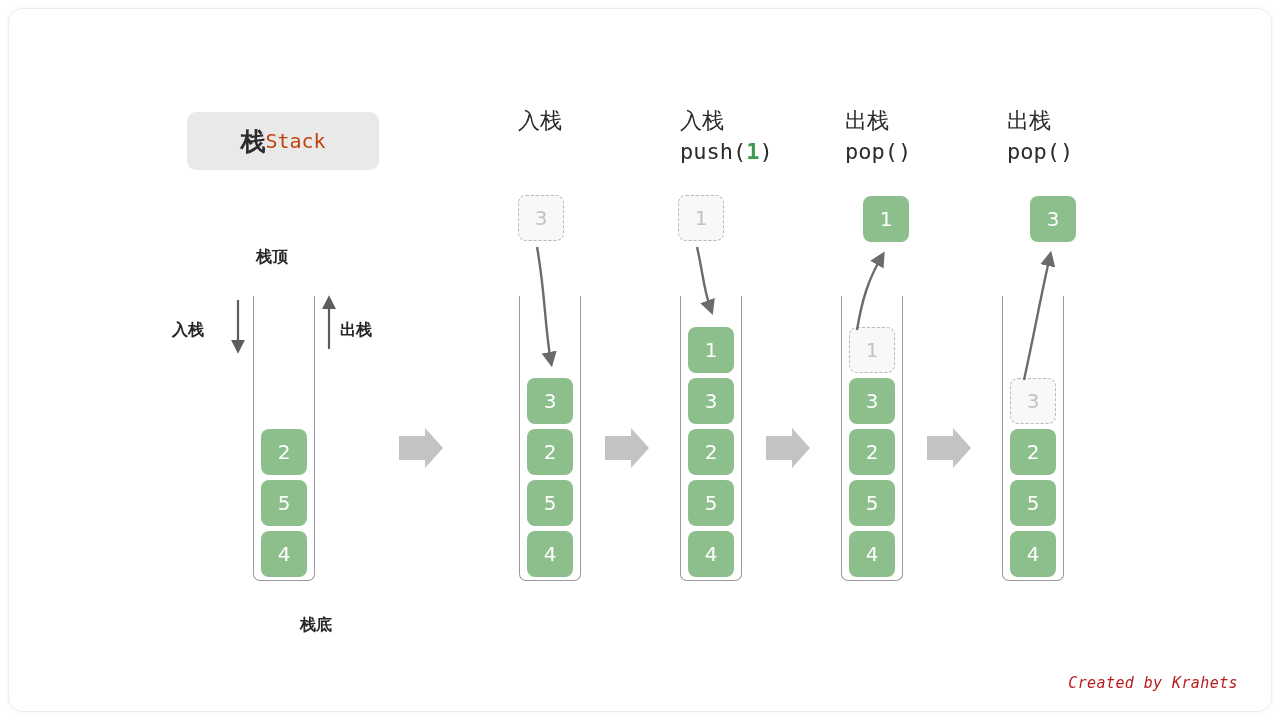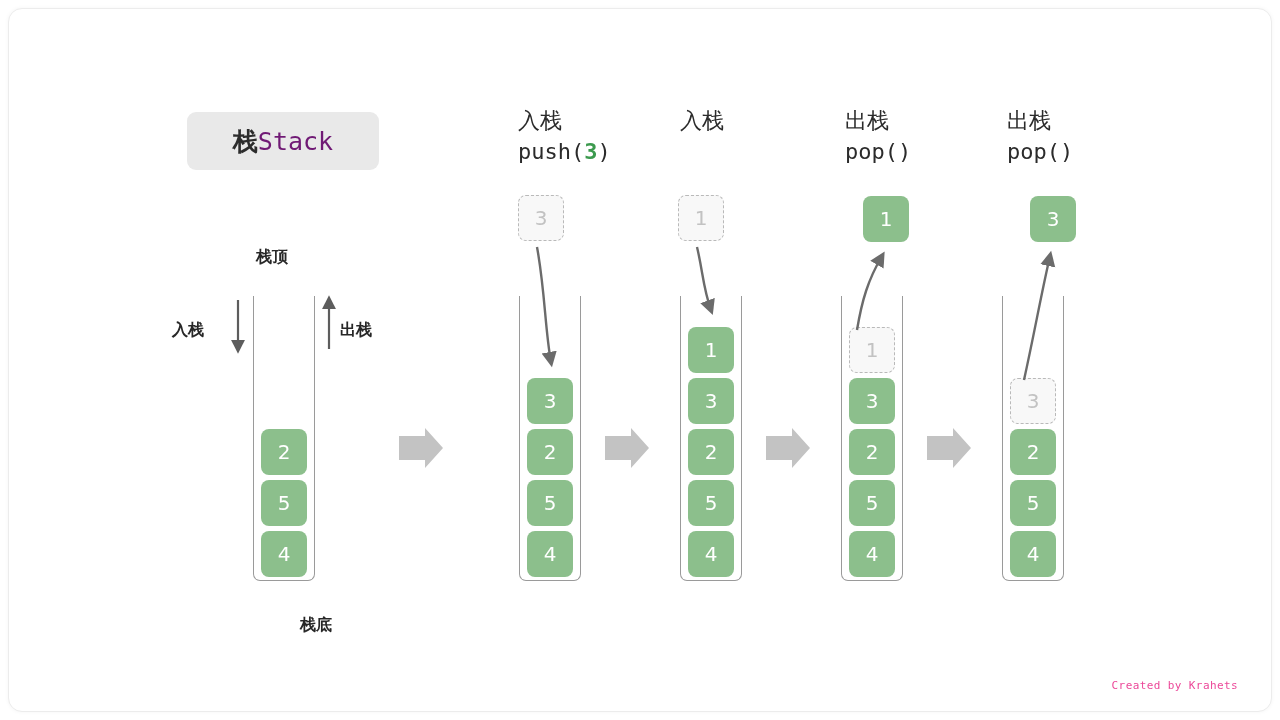--- a/index.html
+++ b/index.html
@@ -50,22 +50,22 @@
   }
   .title-badge .t-cn {
     font-family: "DejaVu Sans", sans-serif;
     font-weight: bold;
     font-size: 25px;
     color: #2c2c2c;
     letter-spacing: 0px;
   }
   .title-badge .t-en {
     font-family: "DejaVu Sans Mono", monospace;
-    font-size: 25px;
-    color: #701a75;
+    font-size: 20px;
+    color: #c2410c;
     letter-spacing: 0px;
   }
 
   
   .cn-bold {
     position: absolute;
     font-family: "DejaVu Sans", sans-serif;
     font-weight: bold;
     font-size: 16px;
     color: #272727;
@@ -165,23 +165,24 @@
     color: #3c9a4e;
     font-weight: bold;
   }
 
   
   .footer {
     position: absolute;
     right: 42px;
     bottom: 28px;
     font-family: "DejaVu Sans Mono", monospace;
-    font-size: 11px;
-    color: #ec4899;
+    font-size: 15px;
+    color: #b91c1c;
     letter-spacing: 0.4px;
+    font-style: italic;
   }
 
   svg.overlay {
     position: absolute;
     left: 0;
     top: 0;
     width: 1280px;
     height: 720px;
     pointer-events: none;
   }
@@ -206,35 +207,35 @@
     <div class="tube"></div>
     <div class="tube-items">
         <div class="box solid">2</div>
         <div class="box solid">5</div>
         <div class="box solid">4</div>
       </div>
   </div>
 
   <div class="col-head" style="left:518px; top:106px;">
     <div class="line-cn">入栈</div>
-    <div class="line-code"><span>push(</span><span class="arg">3</span><span>)</span></div>
   </div>
   <div class="float-box ghost" style="left:518px; top:195px;">3</div>
   <div class="stack-col" style="left:519px; top:296px;">
     <div class="tube"></div>
     <div class="tube-items">
         <div class="box solid">3</div>
         <div class="box solid">2</div>
         <div class="box solid">5</div>
         <div class="box solid">4</div>
       </div>
   </div>
 
   <div class="col-head" style="left:680px; top:106px;">
     <div class="line-cn">入栈</div>
+    <div class="line-code"><span>push(</span><span class="arg">1</span><span>)</span></div>
   </div>
   <div class="float-box ghost" style="left:678px; top:195px;">1</div>
   <div class="stack-col" style="left:680px; top:296px;">
     <div class="tube"></div>
     <div class="tube-items">
         <div class="box solid">1</div>
         <div class="box solid">3</div>
         <div class="box solid">2</div>
         <div class="box solid">5</div>
         <div class="box solid">4</div>

